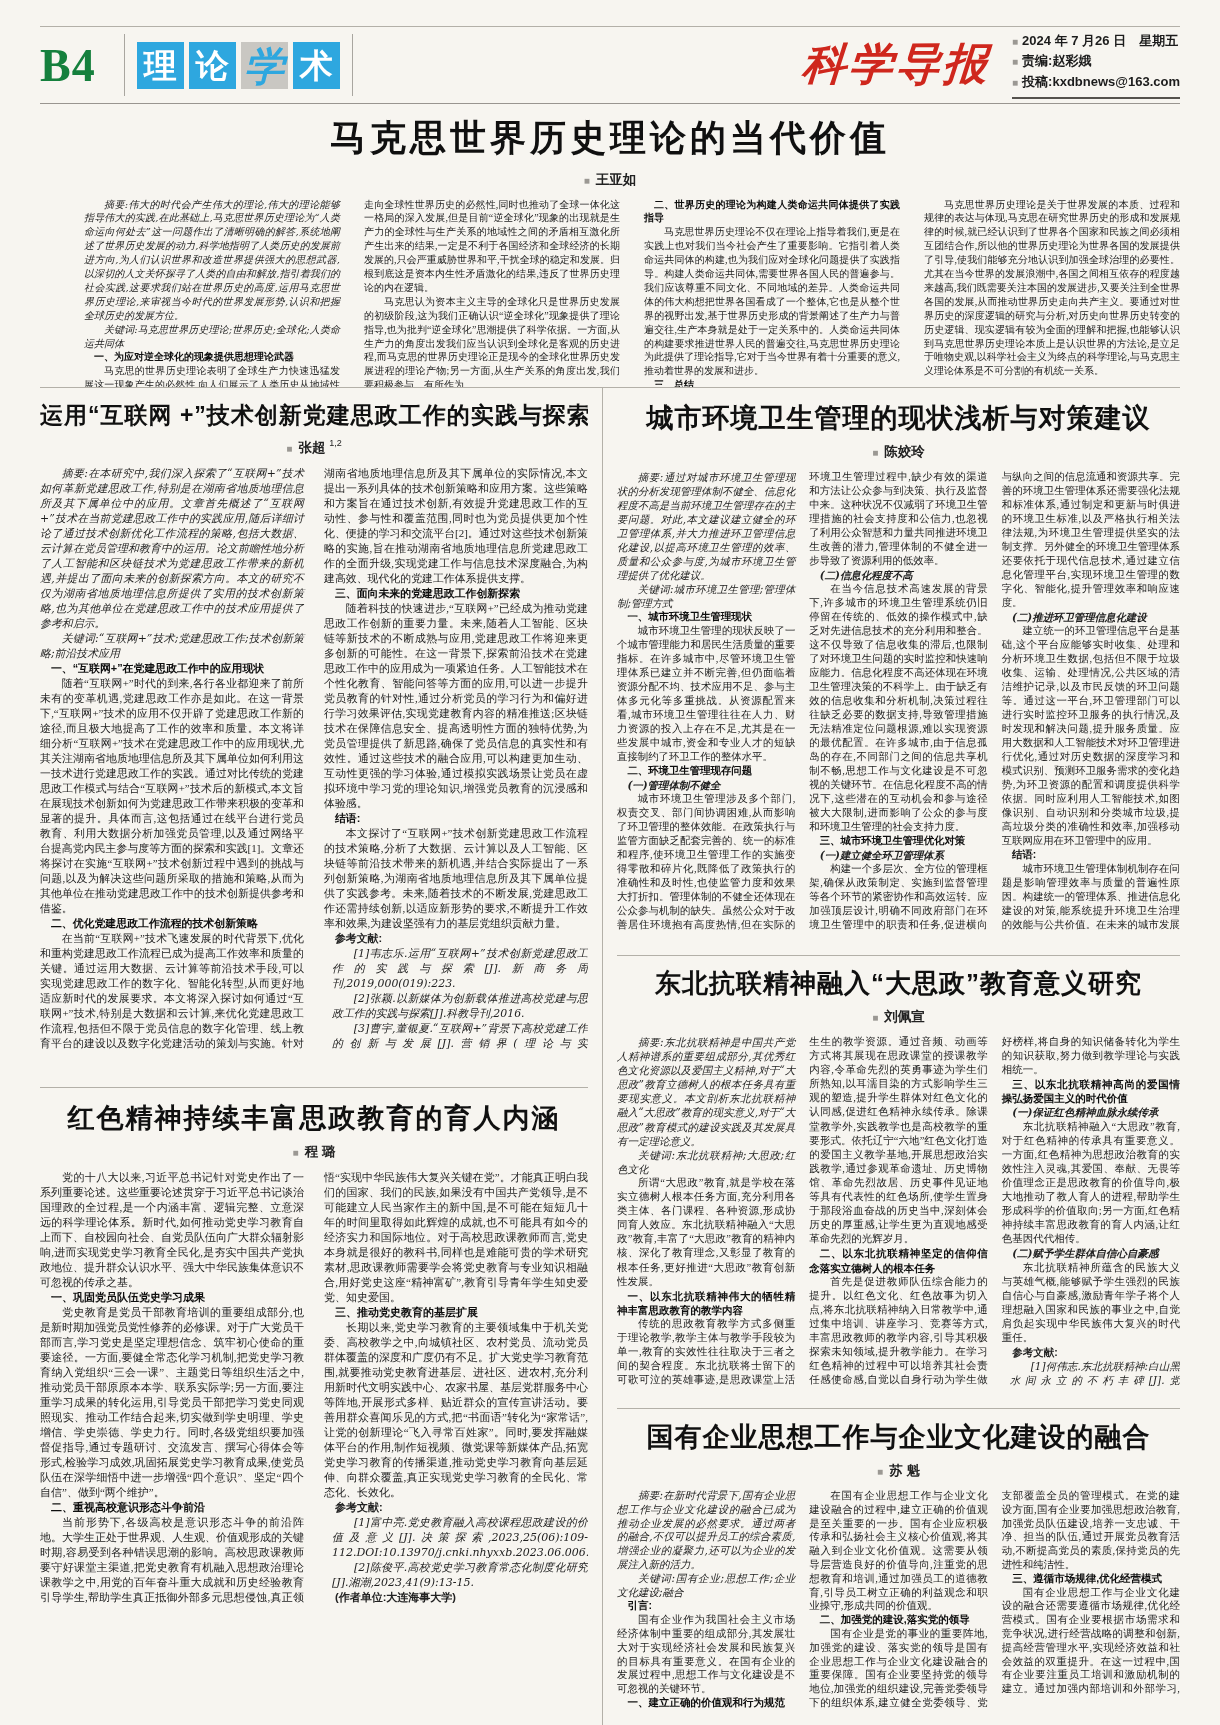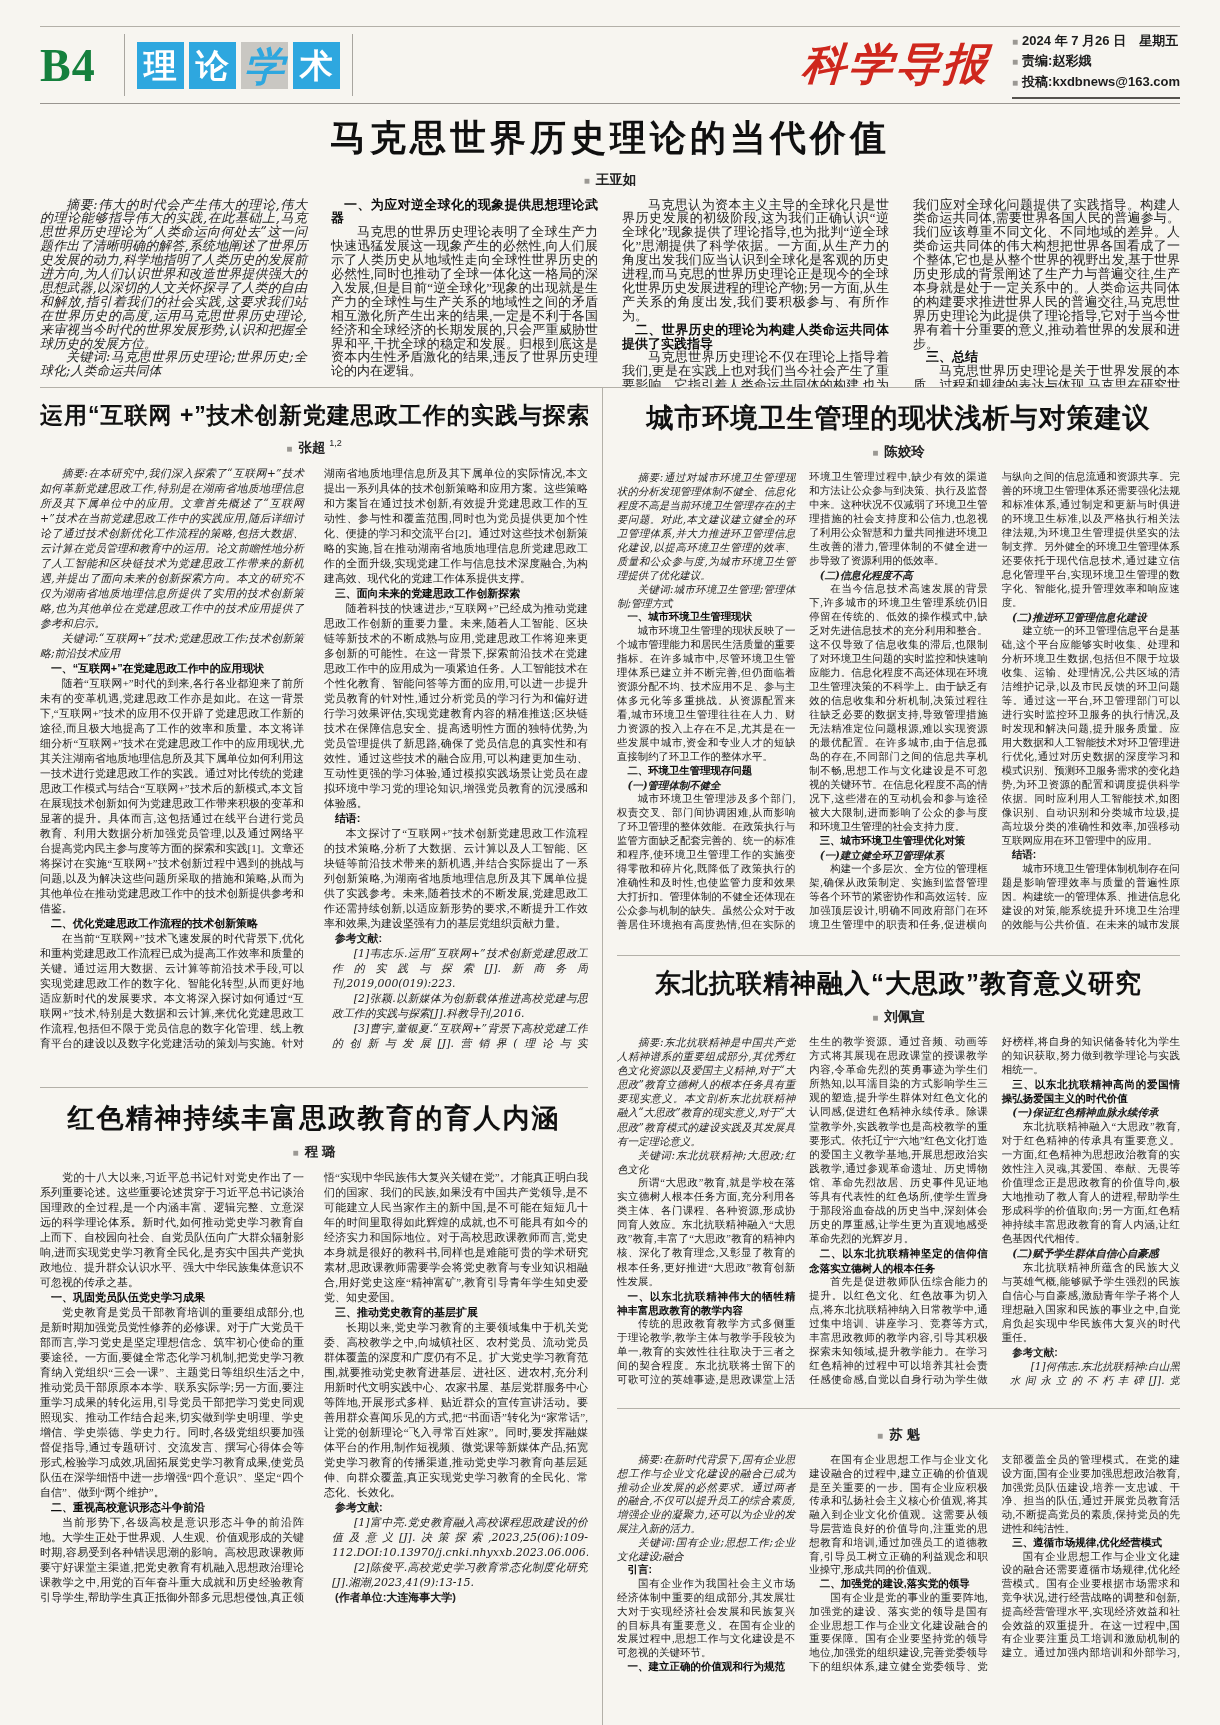--- a/index.html
+++ b/index.html
@@ -28,21 +28,21 @@
   .para.body{text-indent:2em;}
   .para.abstract,.para.kw{text-indent:2em;font-family:"DejaVu Serif",serif;font-style:italic;color:#1d1d1d;}
   .para.h1{font-family:"Liberation Sans",sans-serif;font-weight:700;text-indent:1em;color:#0e0e0e;}
   .para.h2{font-family:"DejaVu Serif",serif;font-style:italic;font-weight:700;text-indent:1em;}
   .para.refh{font-family:"Liberation Sans",sans-serif;font-weight:700;text-indent:1em;}
   .para.ref{font-family:"DejaVu Serif",serif;font-style:italic;text-indent:2em;margin-left:8px;}
   .para.unit{font-family:"Liberation Sans",sans-serif;font-weight:700;text-indent:1em;}
   
   #a1{height:284px;border-bottom:1px solid #b3b0a8;padding-top:10px;}
   #a1 .a-title{font-size:36px;letter-spacing:4px;}
-  #a1 .a-body{column-count:4;column-gap:24px;height:196px;font-size:13px;line-height:13.9px;}
+  #a1 .a-body{column-count:4;column-gap:24px;height:196px;font-size:10px;line-height:13.9px;margin-left:44px;}
   .main{display:flex;}
   .col-left{width:548px;border-right:1px solid #b3b0a8;padding-right:14px;}
   .col-right{width:563px;padding-left:14px;}
   #a2{height:700px;border-bottom:1px solid #b3b0a8;padding-top:12px;}
   #a2 .a-title{font-size:23px;letter-spacing:1px;}
   #a2 .a-body{column-count:2;column-gap:20px;height:598px;font-size:10.9px;line-height:15px;}
   #a5{height:640px;padding-top:12px;}
   #a5 .a-title{font-size:27px;letter-spacing:2px;}
   #a5 .a-body{column-count:2;column-gap:20px;height:540px;font-size:11px;line-height:15px;}
   #a3{height:568px;border-bottom:1px solid #b3b0a8;padding-top:12px;}
@@ -181,20 +181,21 @@
             <p class="para h2">(一)保证红色精神血脉永续传承</p>
             <p class="para body">东北抗联精神融入“大思政”教育,对于红色精神的传承具有重要意义。一方面,红色精神为思想政治教育的实效性注入灵魂,其爱国、奉献、无畏等价值理念正是思政教育的价值导向,极大地推动了教人育人的进程,帮助学生形成科学的价值取向;另一方面,红色精神持续丰富思政教育的育人内涵,让红色基因代代相传。</p>
             <p class="para h2">(二)赋予学生群体自信心自豪感</p>
             <p class="para body">东北抗联精神所蕴含的民族大义与英雄气概,能够赋予学生强烈的民族自信心与自豪感,激励青年学子将个人理想融入国家和民族的事业之中,自觉肩负起实现中华民族伟大复兴的时代重任。</p>
             <p class="para refh">参考文献:</p>
             <p class="para ref">[1]何伟志.东北抗联精神:白山黑水间永立的不朽丰碑[J].党建,2023,422(02):36-38.</p>
           </div>
       </div>
 
       <div id="a6" class="article">
+        <div class="a-title">国有企业思想工作与企业文化建设的融合</div>
         <div class="a-byline"><span class="sq">■</span><span>苏 魁</span></div>
         <div class="a-body">
             <p class="para abstract">摘要:在新时代背景下,国有企业思想工作与企业文化建设的融合已成为推动企业发展的必然要求。通过两者的融合,不仅可以提升员工的综合素质,增强企业的凝聚力,还可以为企业的发展注入新的活力。</p>
             <p class="para kw">关键词:国有企业;思想工作;企业文化建设;融合</p>
             <p class="para h1">引言:</p>
             <p class="para body">国有企业作为我国社会主义市场经济体制中重要的组成部分,其发展壮大对于实现经济社会发展和民族复兴的目标具有重要意义。在国有企业的发展过程中,思想工作与文化建设是不可忽视的关键环节。</p>
             <p class="para h1">一、建立正确的价值观和行为规范</p>
             <p class="para body">在国有企业思想工作与企业文化建设融合的过程中,建立正确的价值观是至关重要的一步。国有企业应积极传承和弘扬社会主义核心价值观,将其融入到企业文化价值观。这需要从领导层营造良好的价值导向,注重党的思想教育和培训,通过加强员工的道德教育,引导员工树立正确的利益观念和职业操守,形成共同的价值观。</p>
             <p class="para h1">二、加强党的建设,落实党的领导</p>
             <p class="para body">国有企业是党的事业的重要阵地,加强党的建设、落实党的领导是国有企业思想工作与企业文化建设融合的重要保障。国有企业要坚持党的领导地位,加强党的组织建设,完善党委领导下的组织体系,建立健全党委领导、党支部覆盖全员的管理模式。在党的建设方面,国有企业要加强思想政治教育,加强党员队伍建设,培养一支忠诚、干净、担当的队伍,通过开展党员教育活动,不断提高党员的素质,保持党员的先进性和纯洁性。</p>

